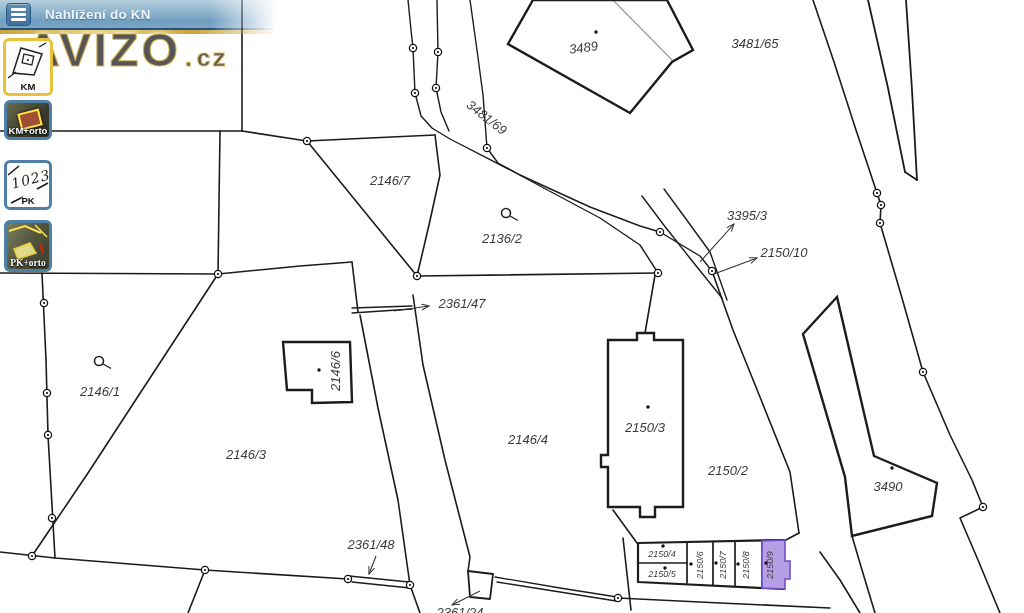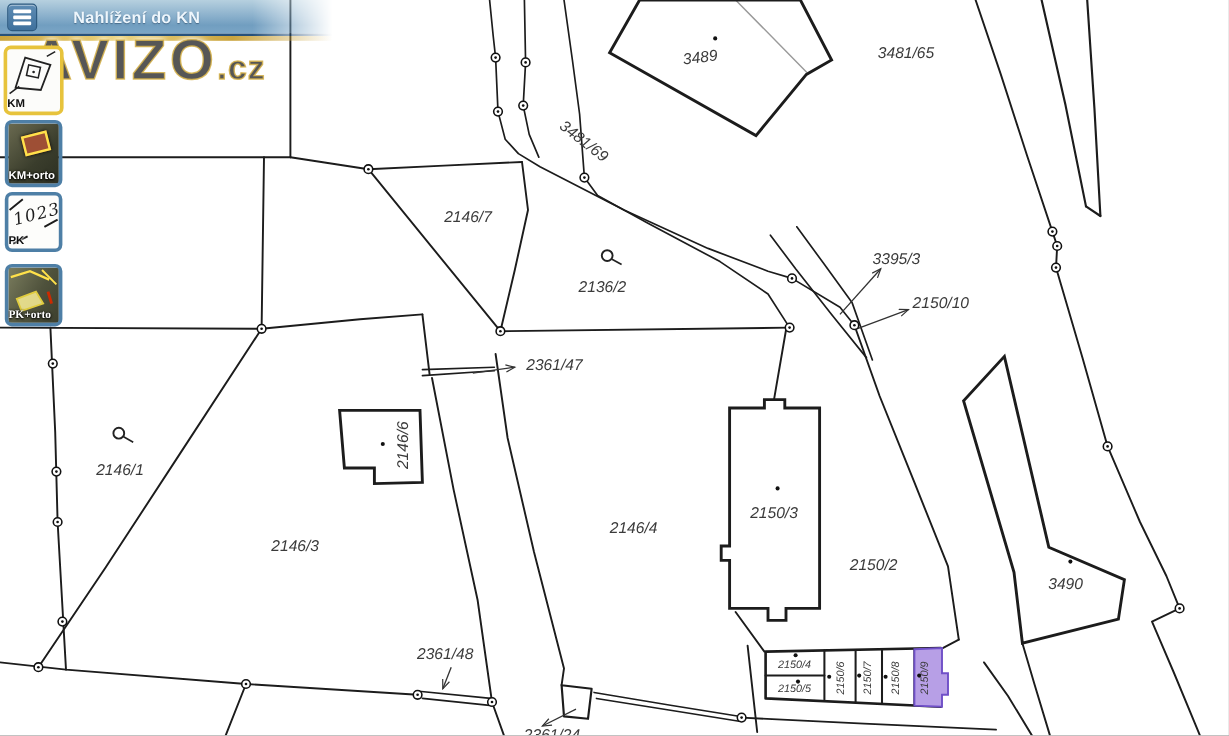--- a/index.html
+++ b/index.html
@@ -13,38 +13,38 @@
     background:linear-gradient(#b6d0df,#8db2cd 45%,#719ec0 75%,#7ba6c6);
     border-bottom:2px solid #27517a;
     -webkit-mask-image:linear-gradient(to right,#000 76%,transparent);
     mask-image:linear-gradient(to right,#000 76%,transparent);}
   .hamburger{position:absolute;left:6px;top:3px;width:25px;height:23px;border-radius:4px;
     background:linear-gradient(#5e8cb4,#3f719d);border:1px solid #2c597f;z-index:11;cursor:pointer;
     box-shadow:inset 0 1px 0 rgba(255,255,255,.4);display:flex;flex-direction:column;
     justify-content:center;gap:2.5px;padding:0 4px;}
   .hamburger span{display:block;height:2.5px;background:#fff;border-radius:1px;}
   .header-title{position:absolute;left:45px;top:7px;z-index:11;color:#eef6fc;font-size:13.5px;
-    font-weight:bold;letter-spacing:.2px;text-shadow:0 1px 1px rgba(20,50,80,.5);margin-left:16px;}
+    font-weight:bold;letter-spacing:.2px;text-shadow:0 1px 1px rgba(20,50,80,.5);}
   
   .gold-line{position:absolute;left:0;top:30px;width:277px;height:4px;z-index:4;
     background:linear-gradient(to right,#caa43e,#ecd27a 35%,#caa43e 70%,rgba(202,164,62,0));}
   .watermark{position:absolute;left:26px;top:22px;z-index:5;font-weight:bold;
     font-size:47px;letter-spacing:3px;color:rgba(72,72,72,.92);
     -webkit-text-stroke:1.2px rgba(214,178,74,.85);
     text-shadow:0 0 4px rgba(255,255,255,.95),0 0 8px rgba(255,255,255,.85);}
-  .watermark .tld{font-size:28px;letter-spacing:1px;}
+  .watermark .tld{font-size:24px;letter-spacing:1px;font-family:Liberation Mono, monospace;}
   
   .layer-btn{position:absolute;z-index:15;border-radius:6px;border:3px solid #4e7fa6;
     overflow:hidden;cursor:pointer;background:#fff;}
-  .layer-btn .lbl{position:absolute;bottom:0;left:0;width:100%;
+  .layer-btn .lbl{position:absolute;bottom:0;left:0;width:100%;text-align:center;
     font-size:9.5px;font-weight:bold;line-height:12px;}
   .lbl-dark{color:#111;text-shadow:0 0 2px #fff,0 0 3px #fff;}
   .lbl-light{color:#fff;text-shadow:0 0 2px #000,0 1px 2px #000;}
   .btn-km{left:3px;top:38px;width:50px;height:58px;border-color:#e7c33c;background:#fcfcfa;}
-  .btn-km-orto{left:4px;top:100px;width:48px;height:56px;
+  .btn-km-orto{left:4px;top:100px;width:48px;height:40px;
     background:linear-gradient(135deg,#6a6a50,#3a3d2c 60%,#2c2f22);}
   .btn-km-orto .photo-parcel{position:absolute;left:12px;top:8px;width:22px;height:17px;
     border:2px solid #ffe14a;background:#9e4f35;transform:rotate(-14deg);box-shadow:0 0 3px #000;}
   .btn-pk{left:4px;top:160px;width:48px;height:50px;background:#fdfdfb;}
   .btn-pk .scan-text{position:absolute;left:4px;top:8px;font-family:"DejaVu Serif",serif;
     font-style:italic;font-size:14px;color:#1c1c1c;transform:rotate(-14deg);letter-spacing:1px;}
   .btn-pk-orto{left:4px;top:220px;width:48px;height:52px;
     background:linear-gradient(120deg,#7b7d5e,#4f523c 55%,#3c3f2e);font-family:Liberation Serif, serif;}
   .icon-svg{position:absolute;left:0;top:0;}
 </style>

